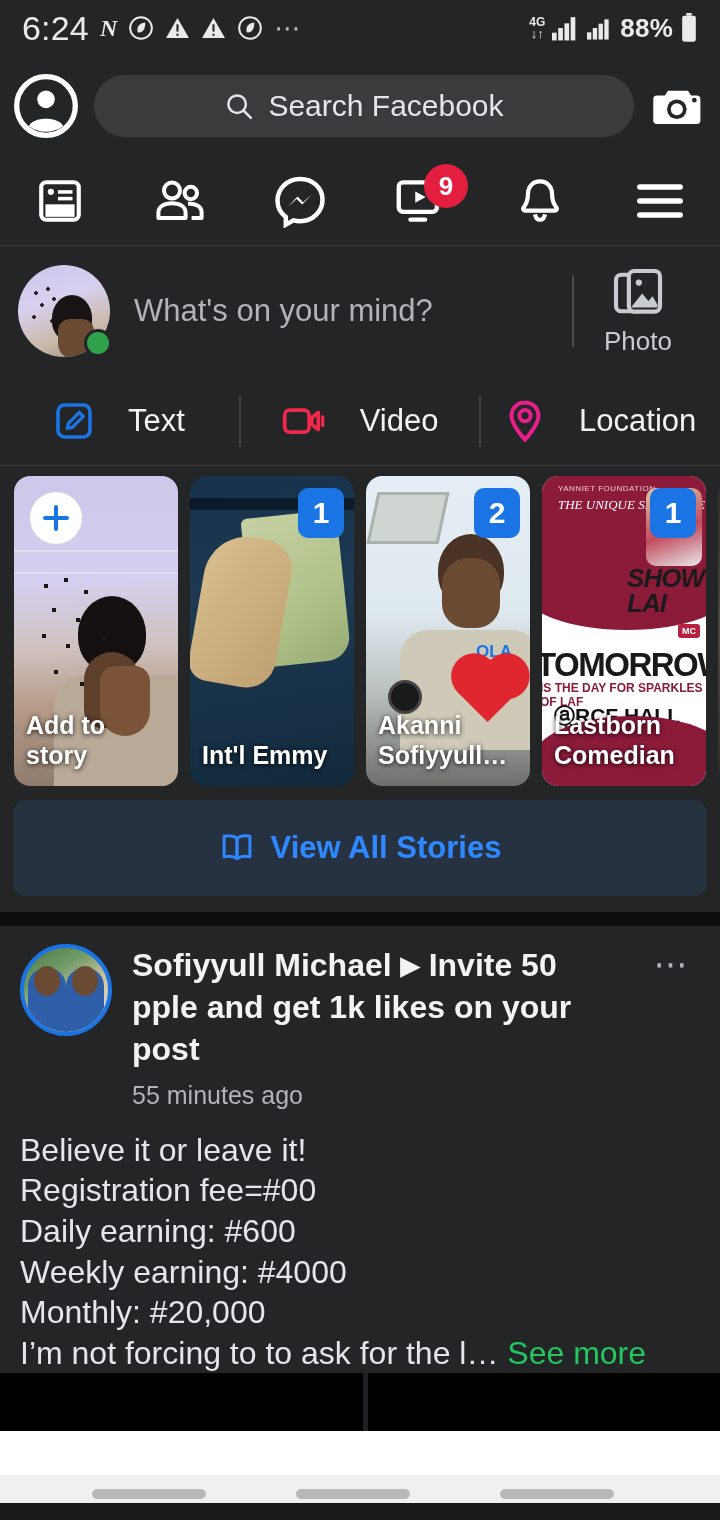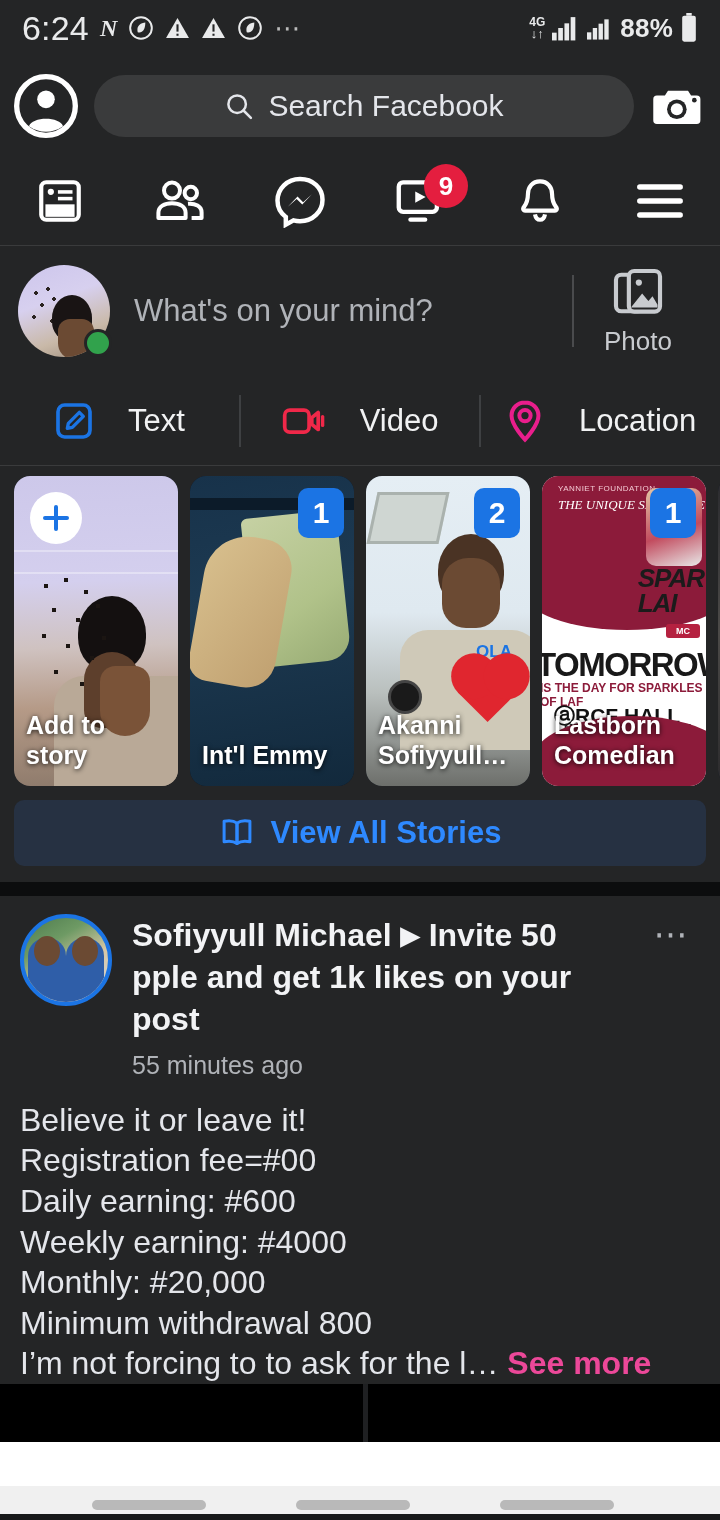--- a/index.html
+++ b/index.html
@@ -197,38 +197,38 @@
   .art4 .top { position:absolute; left:0; right:0; top:0; height:108px; background:#8c1b3a; }
   .art4 .blob { position:absolute; left:-20px; top:74px; width:210px; height:80px;
     background:#8c1b3a; border-radius:0 0 50% 50%; }
   .art4 .ft { position:absolute; left:16px; top:8px; font-size:8px; color:#f3c8d2; letter-spacing:.5px;}
   .art4 .uniq { position:absolute; left:16px; top:22px; font-size:13px; color:#fff;
     font-family:"Liberation Serif",serif; font-style:italic; line-height:1.1;}
   .art4 .spark { position:absolute; right:2px; top:90px; font-size:26px; font-weight:800;
     color:#1b1b1b; font-style:italic; line-height:.95; letter-spacing:-1px; }
   .art4 .spark span{ display:block; }
   .art4 .mc { position:absolute; right:6px; top:148px; font-size:9px; color:#fff;
-    background:#b52140; padding:2px 10px; border-radius:3px; font-weight:700;}
+    background:#b52140; padding:2px 4px; border-radius:3px; font-weight:700;}
   .art4 .tom { position:absolute; left:-6px; top:170px; font-size:33px; font-weight:800;
     color:#191919; letter-spacing:-1.5px; }
   .art4 .sub { position:absolute; left:-2px; top:205px; font-size:12px; font-weight:700; color:#8c1b3a; }
   .art4 .hall { position:absolute; left:12px; top:226px; font-size:21px; font-weight:800; color:#111; }
   .art4 .addr { position:absolute; left:22px; top:246px; font-size:11px; font-weight:700; color:#222; }
   .art4 .bottomblob { position:absolute; left:-10px; bottom:-20px; width:200px; height:90px;
     background:#8c1b3a; border-radius:50% 50% 0 0; }
   .art4 .ppl { position:absolute; right:4px; top:12px; width:56px; height:78px;
     background:linear-gradient(160deg,#e3c7a6,#c24b5e 55%,#e8e8e8);
     border-radius:10px; }
 
   .art5 { position:absolute; inset:0; background:linear-gradient(180deg,#2a2a2e,#4c4a48 50%,#2b2a2c); }
 
   
   .viewall-wrap { background:#242526; padding:14px 14px 16px; }
   .viewall {
-    height:66px; background:#263142; border-radius:10px;
+    height:96px; background:#263142; border-radius:10px;
     display:flex; align-items:center; justify-content:center; gap:16px;
   }
   .viewall-label { color:#2e89ff; font-size:31px; font-weight:700; }
 
   .sec-gap { height:14px; background:#0c0d0e; }
 
   
   .post { background:#242526; padding:18px 20px 0; }
   .post-head { display:flex; align-items:flex-start; gap:20px; }
   .post-avatar {
@@ -243,21 +243,21 @@
     background:#6b4a33; border-radius:50%; }
   .pa-f1 { left:10px; } .pa-f2 { right:10px; }
   .post-headtext { flex:1; min-width:0; }
   .post-title { font-size:32px; font-weight:700; color:#f2f3f5; line-height:1.32; }
   .post-title .arrow { font-size:25px; vertical-align:2px; }
   .post-time { font-size:25px; color:#b0b3b8; margin-top:10px; }
   .post-menu { flex:0 0 56px; display:flex; align-items:flex-start; justify-content:center;
     padding-top:10px; font-size:34px; color:#b0b3b8; letter-spacing:3px; line-height:.6; }
   .post-body { font-size:32px; color:#e4e6eb; line-height:1.27; padding:20px 0 0; }
   .post-body .line { white-space:nowrap; }
-  .see-more { color:#ec4899;font-weight:bold; }
+  .see-more { color:#22c55e; }
 
   
   .post-media { background:#000; height:58px; position:relative; }
   .post-media .split { position:absolute; top:0; bottom:0; left:363px; width:5px; background:#1f2022; }
 
   .white-strip { background:#ffffff; height:44px; }
 
   
   .sysnav { background:#f0f0f0; height:28px; position:relative; }
   .navpill { position:absolute; top:14px; height:10px; background:#b9b9b9; border-radius:5px; }
@@ -477,21 +477,21 @@
 
     <div class="story">
       <div class="art4">
         <span class="top"></span>
           <span class="blob"></span>
         <span class="ft">YANNIET FOUNDATION</span>
         <span class="uniq">THE UNIQUE
 SHOW LIVE</span>
         <span class="ppl"></span>
         <span class="spark">
-          <span>SPAR</span>
+          <span>SHOW</span>
           <span>LAI</span>
         </span>
         <span class="mc">MC</span>
         <span class="tom">TOMORROW</span>
         <span class="sub">IS THE DAY FOR SPARKLES OF LAF</span>
         <span class="hall">ⓐRCF HALL</span>
         <span class="addr">MECHANIC SITE, AUCHI</span>
         <span class="bottomblob"></span>
       </div>
       <div class="story-badge">1</div>
@@ -535,21 +535,20 @@
     </div>
     <div class="post-menu">⋯</div>
   </div>
 
   <div class="post-body">
     <div class="line">Believe it or leave it!</div>
     <div class="line">Registration fee=#00</div>
     <div class="line">Daily earning: #600</div>
     <div class="line">Weekly earning: #4000</div>
     <div class="line">Monthly: #20,000</div>
-    <div class="line">Minimum withdrawal 800</div>
     <div class="line">
       <span>I’m not forcing to to ask for the l…</span>
       <span class="see-more">See more</span>
     </div>
   </div>
 </div>
 
 <div class="post-media">
   <div class="split"></div>
 </div>

